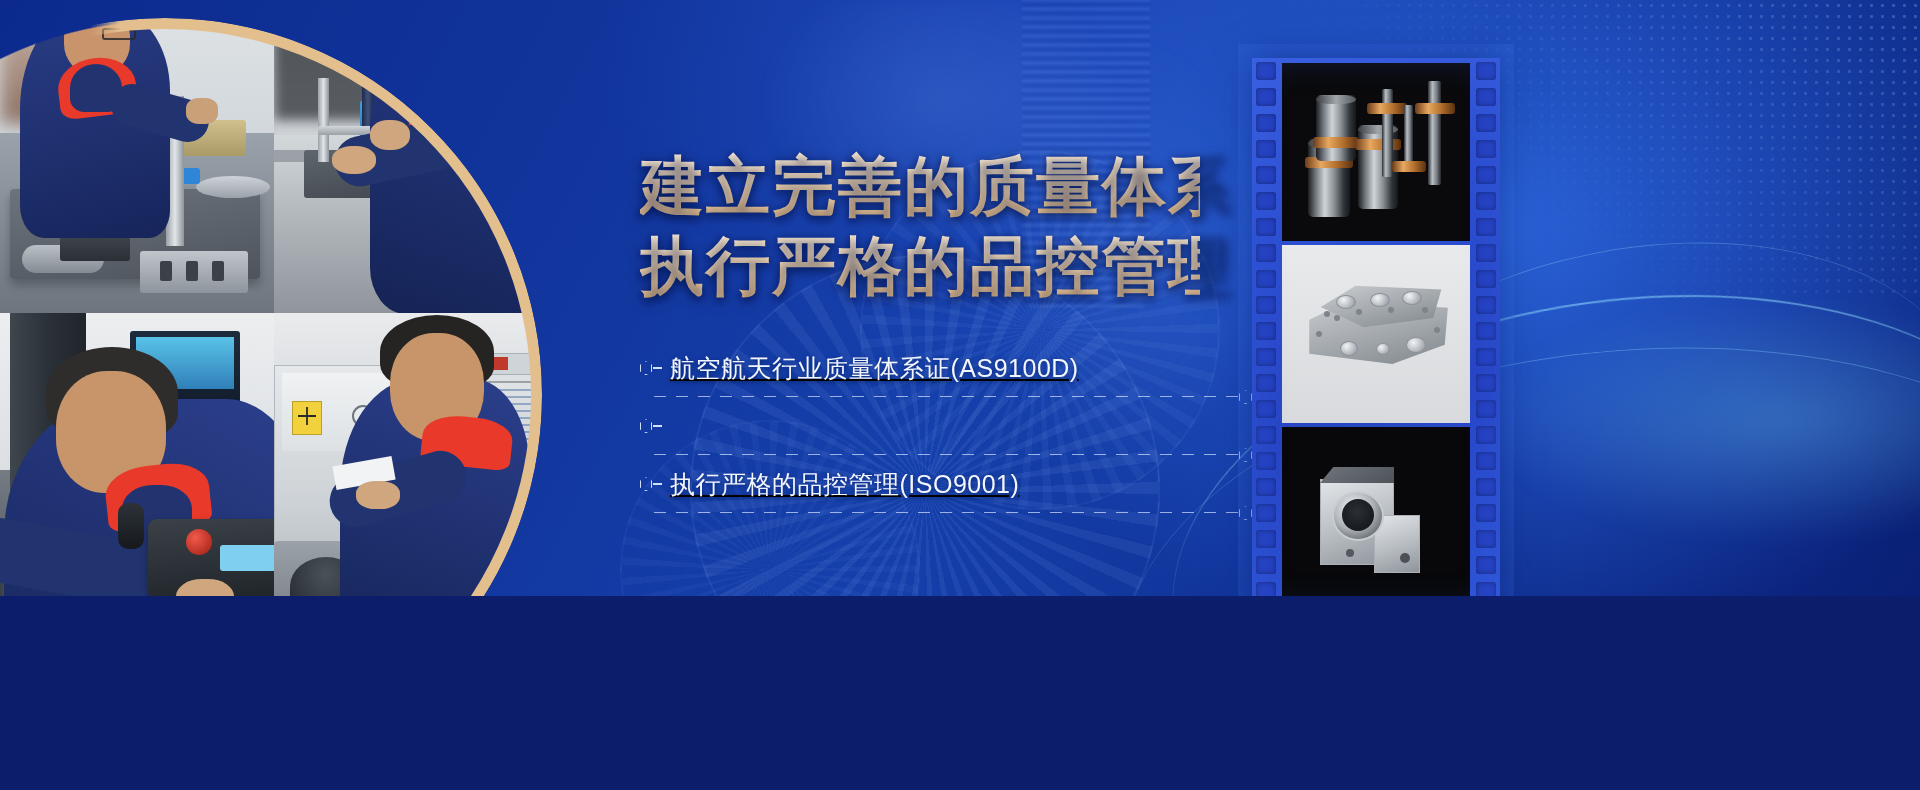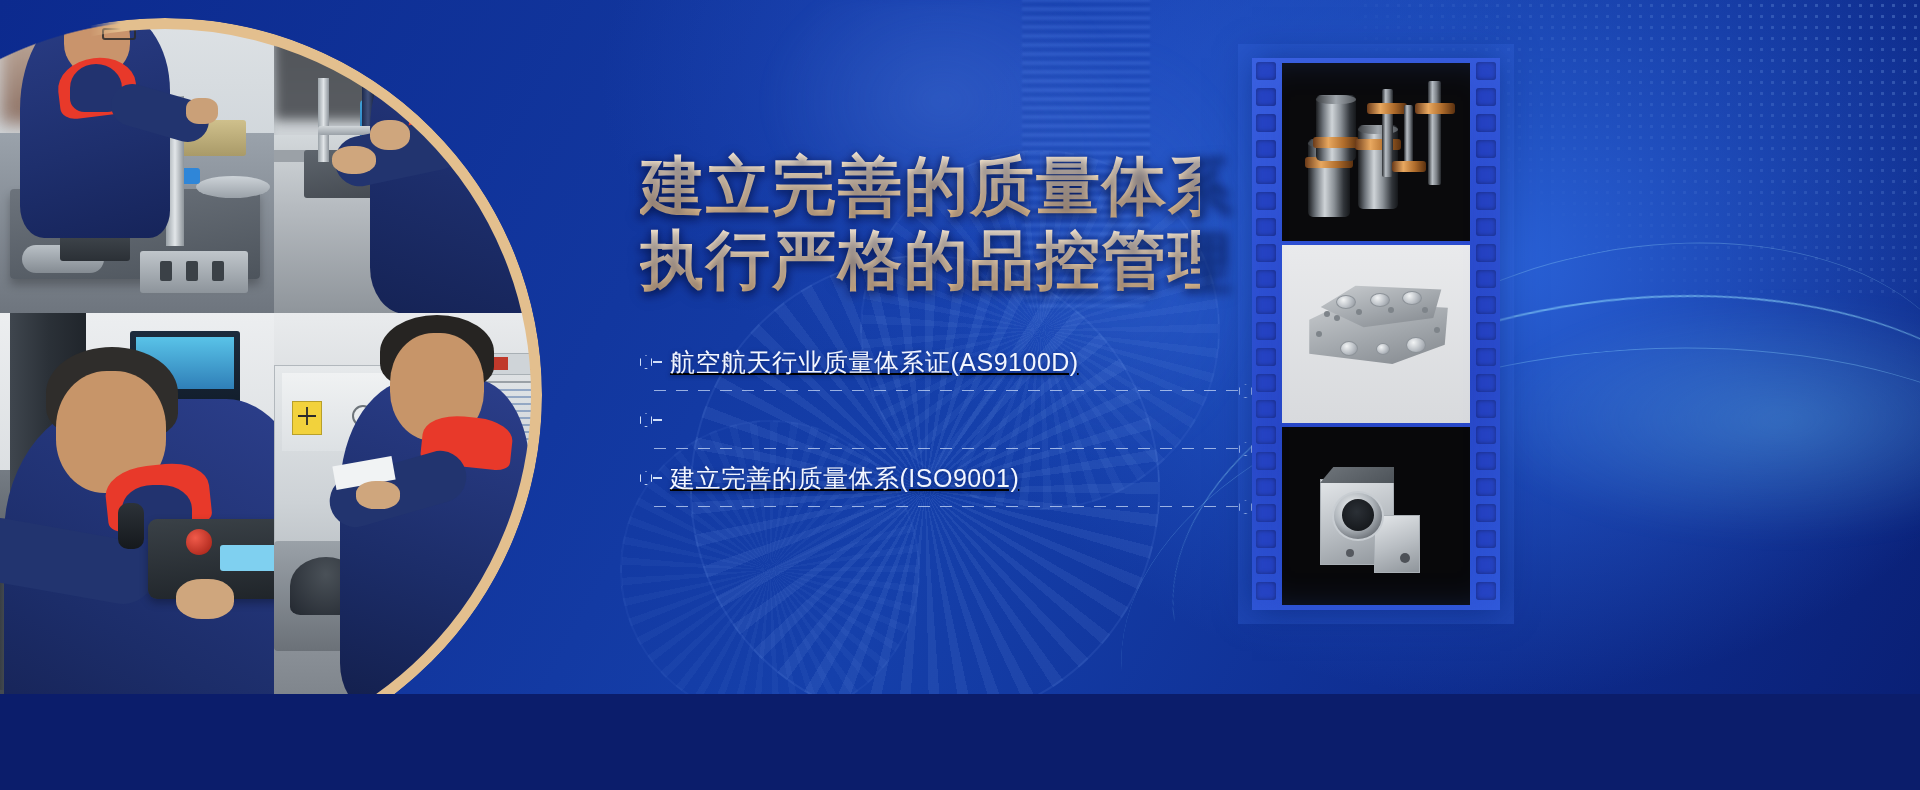--- a/index.html
+++ b/index.html
@@ -1,21 +1,21 @@
 <!DOCTYPE html>
 <html><head>
 <meta charset="utf-8">
 <style>
   * { margin:0; padding:0; box-sizing:border-box; }
   html,body { background:#0b1d6b; }
   body { font-family:"Liberation Sans","DejaVu Sans",sans-serif; }
 
   .banner{
     position:relative;
-    width:1920px; height:694px;
+    width:1920px; height:596px;
     overflow:hidden;
     background:#0f766e;
   }
 
   
   .bg-base{
     position:absolute; inset:0;
     background:
       radial-gradient(ellipse 900px 700px at 78% 38%, #2a62d8 0%, rgba(42,98,216,0) 62%),
       radial-gradient(ellipse 700px 500px at 55% 12%, #1f49bb 0%, rgba(31,73,187,0) 65%),
@@ -323,21 +323,21 @@
   .h-line{
     font-size:64px; line-height:1.15; font-weight:700;
     letter-spacing:2px; white-space:nowrap;
     color:#f3d9b0;
     background:linear-gradient(180deg,#fdf0dc 0%,#f6dcb6 42%,#e7bc83 100%);
     -webkit-background-clip:text; background-clip:text;
     -webkit-text-fill-color:transparent;
     text-shadow:0 3px 9px rgba(2,14,60,.45);
     filter:drop-shadow(0 2px 5px rgba(2,14,60,.5));
   }
-  .h-line.l2{ }
+  .h-line.l2{ margin-top:6px; }
 
   .cert-list{ margin-top:36px;text-decoration:underline; }
   .cert-row{
     position:relative; height:58px;
     display:flex; align-items:center; gap:15px;
   }
   .hexmark{ width:15px; height:16px; flex:0 0 auto; position:relative; }
   .hexmark i{
     position:absolute; left:0; top:1px; width:12px; height:14px;
     border:1.6px solid rgba(226,238,255,.92);
@@ -582,21 +582,21 @@
         <span class="cert-dash"></span>
         <span class="endmark">
             <i></i>
           </span>
       </div>
       <div class="cert-row">
         <span class="hexmark">
             <i></i>
             <b></b>
           </span>
-        <span class="cert-text">建立完善的质量体系(ISO9001)</span>
+        <span class="cert-text">执行严格的品控管理(ISO9001)</span>
         <span class="cert-dash"></span>
         <span class="endmark">
             <i></i>
           </span>
       </div>
     </div>
   </div>
 
   <div class="filmstrip">
     <div class="perf left">

